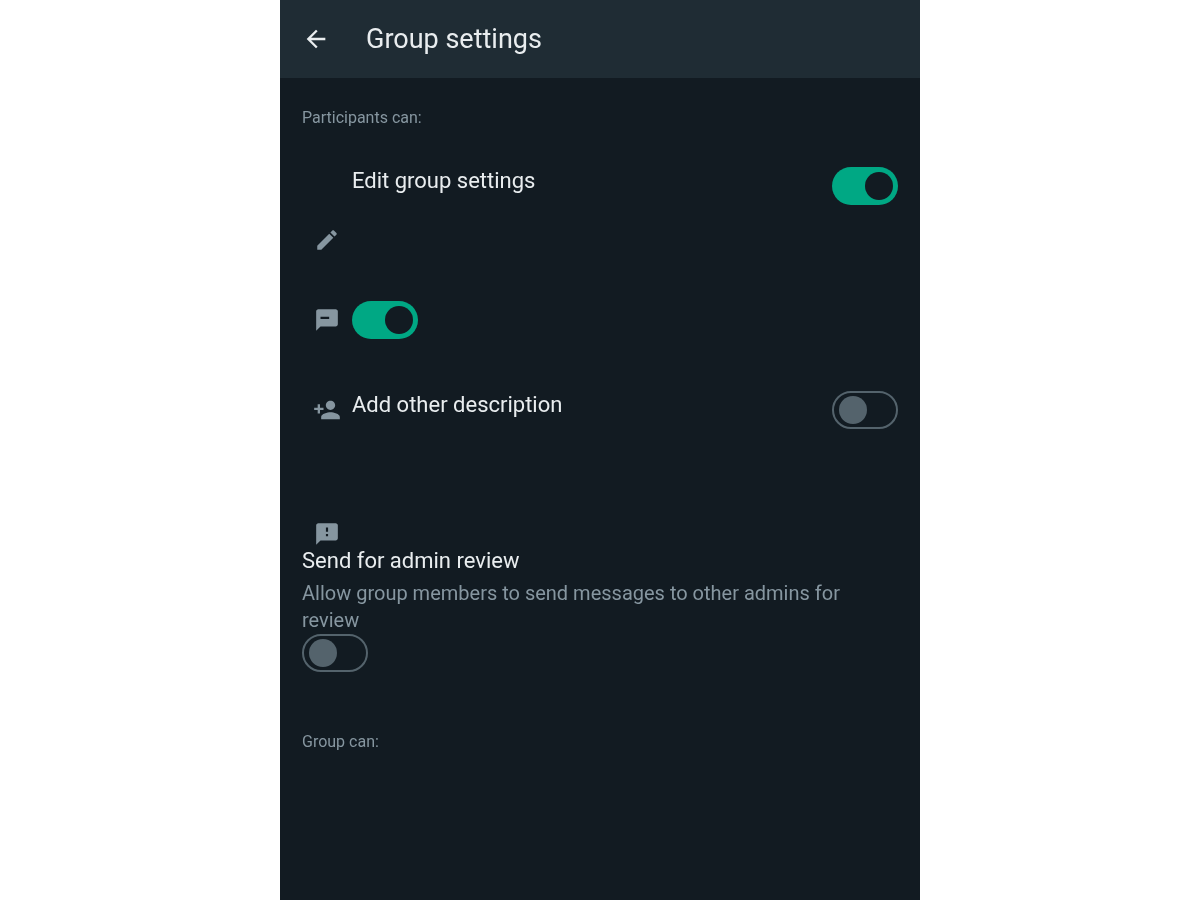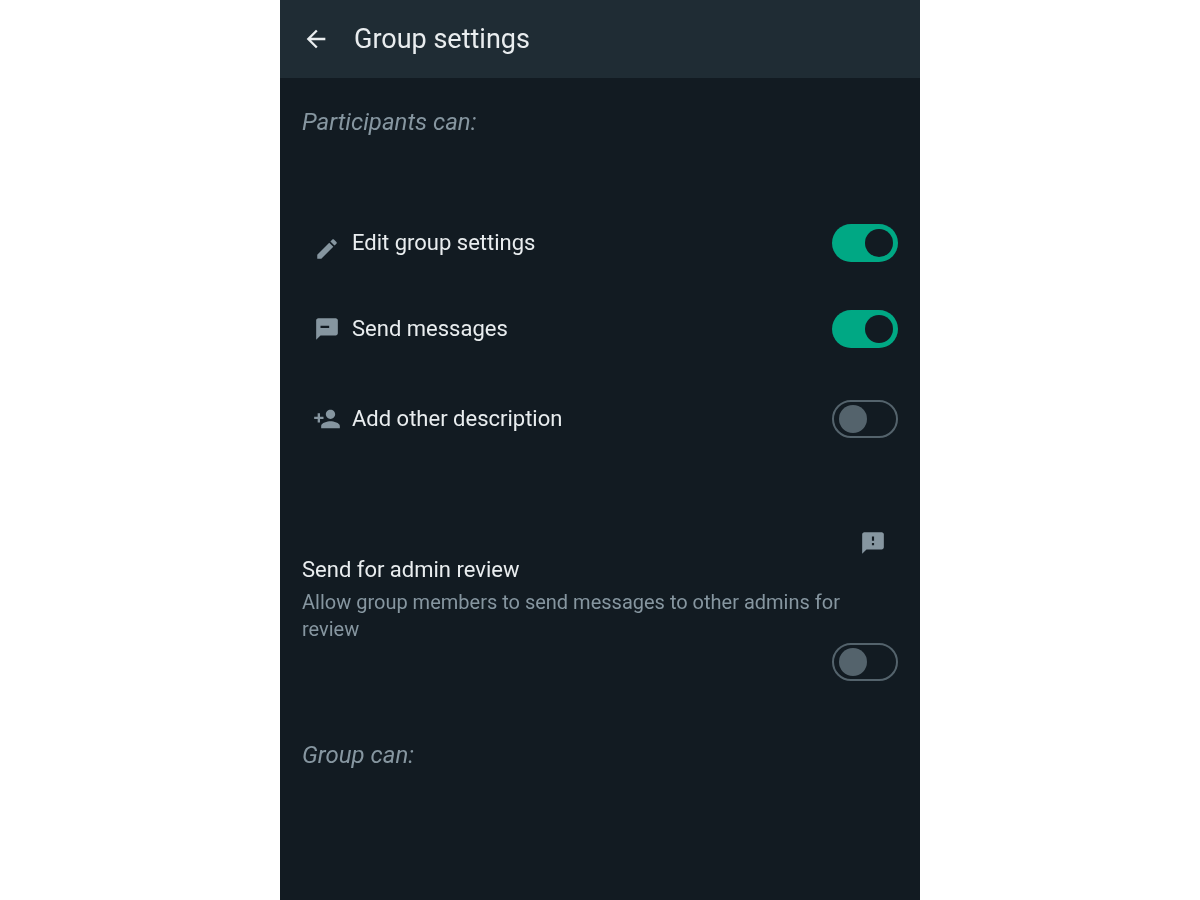--- a/index.html
+++ b/index.html
@@ -23,20 +23,21 @@
       margin-top: 0;
       height: 900px;
       overflow: hidden;
     }
     .header {
       background: #1f2c34;
       height: 78px;
       display: flex;
       align-items: center;
       padding: 0 20px;
+      gap: 12px;
     }
     .back-button {
       color: #e9edef;
       width: 32px;
       height: 32px;
       display: flex;
       align-items: center;
       justify-content: center;
       cursor: pointer;
     }
@@ -44,27 +45,26 @@
       color: #e9edef;
       font-size: 27px;
       font-weight: 400;
       margin-left: 22px;
     }
     .content {
       padding: 0;
     }
     .section-label {
       color: #8696a0;
-      font-size: 24px;
+      font-size: 16px;
       padding: 30px 22px 24px 22px;
-      font-style: italic;
     }
     .setting-row {
       display: flex;
-      align-items: flex-end;
+      align-items: flex-start;
       padding: 16px 22px 24px 22px;
     }
     .setting-icon {
       width: 50px;
       display: flex;
       align-items: flex-start;
       justify-content: center;
       margin-top: 4px;
       flex-shrink: 0;
       color: #8696a0;
@@ -150,23 +150,20 @@
         <div class="toggle-thumb"></div>
       </div>
     </div>
 
     <div class="setting-row row-center-icon" style="padding-top:24px; padding-bottom:28px;">
       <div class="setting-icon">
         <svg width="26" height="26" viewBox="0 0 24 24" fill="currentColor">
           <path d="M20 2H4c-1.1 0-2 .9-2 2v18l4-4h14c1.1 0 2-.9 2-2V4c0-1.1-.9-2-2-2zm-6 9H6V9h8v2z"></path>
         </svg>
       </div>
-      <div class="setting-text">
-        <div class="setting-title">Send messages</div>
-      </div>
       <div class="toggle on">
         <div class="toggle-thumb"></div>
       </div>
     </div>
 
     <div class="setting-row row-center-icon" style="padding-top:24px; padding-bottom:28px;">
       <div class="setting-icon">
         <svg width="28" height="28" viewBox="0 0 24 24" fill="currentColor">
           <path d="M15 12c2.21 0 4-1.79 4-4s-1.79-4-4-4-4 1.79-4 4 1.79 4 4 4zm-9-2V7H4v3H1v2h3v3h2v-3h3v-2H6zm9 4c-2.67 0-8 1.34-8 4v2h16v-2c0-2.66-5.33-4-8-4z"></path>
         </svg>

